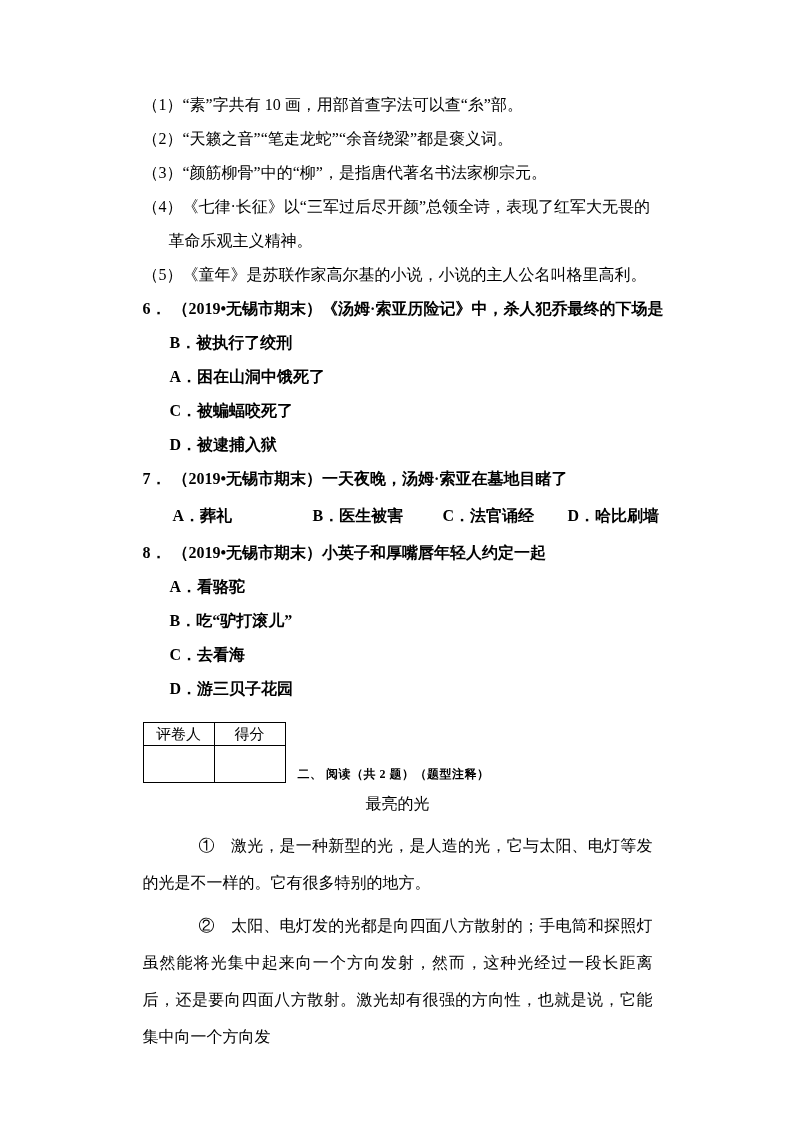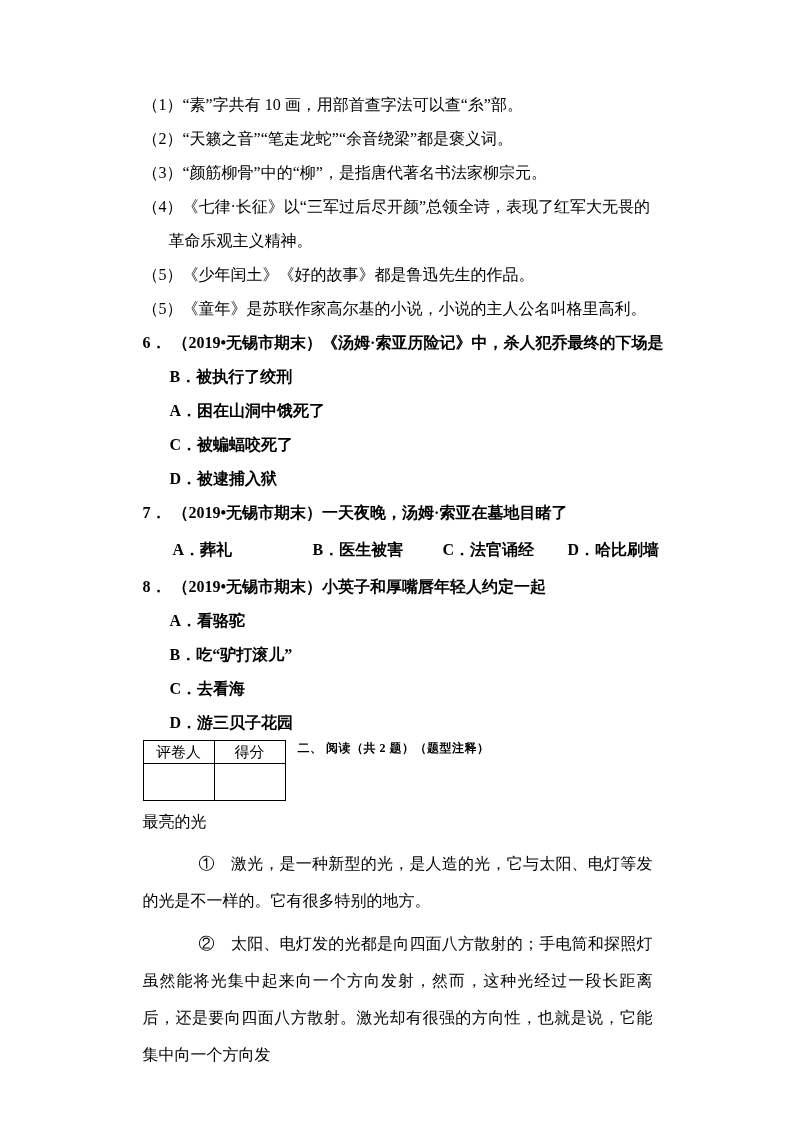--- a/index.html
+++ b/index.html
@@ -48,23 +48,23 @@
     line-height: 34px;
     padding-left: 27px;
     white-space: nowrap;
   }
   .q-opt-row .opt-a { display: inline-block; width: 140px; }
   .q-opt-row .opt-b { display: inline-block; width: 130px; }
   .q-opt-row .opt-c { display: inline-block; width: 125px; }
   .q-opt-row .opt-d { display: inline-block; }
   
   .score-section {
-    margin-top: 0;
+    margin-top: 16px;
     display: flex;
-    align-items: flex-start;
+    align-items: flex-end;
   }
   .score-table {
     border-collapse: collapse;
     flex: 0 0 auto;
   }
   .score-table th, .score-table td {
     border: 1.4px solid #000;
     font-weight: normal;
     font-size: 15px;
     text-align: center;
@@ -79,40 +79,39 @@
     letter-spacing: 0.5px;
   }
   
   .reading-stem {
     margin: 14px 0 0 0;
     line-height: 34px;
   }
   .reading-title {
     margin: 4px 0 0 0;
     line-height: 34px;
-    text-align: left;
+    text-align: center;
   }
   .reading-para {
     margin: 6px 0 0 0;
     line-height: 37px;
     text-align: justify;
     text-indent: 56px;
   }
 </style>
 </head>
 <body>
 
 <div class="page">
 
   <div>
     <p class="stmt">（1）“素”字共有 10 画，用部首查字法可以查“糸”部。</p>
     <p class="stmt">（2）“天籁之音”“笔走龙蛇”“余音绕梁”都是褒义词。</p>
     <p class="stmt">（3）“颜筋柳骨”中的“柳”，是指唐代著名书法家柳宗元。</p>
     <p class="stmt">（4）《七律·长征》以“三军过后尽开颜”总领全诗，表现了红军大无畏的革命乐观主义精神。</p>
-    <p class="stmt">（5）《少年闰土》《好的故事》都是鲁迅先生的作品。</p>
     <p class="stmt">（5）《童年》是苏联作家高尔基的小说，小说的主人公名叫格里高利。</p>
   </div>
 
   <div class="question">
     <p class="q-stem">
       <span class="q-num">6．</span><span>（2019•无锡市期末）《汤姆·索亚历险记》中，杀人犯乔最终的下场是</span>
     </p>
     <p class="q-opt">B．被执行了绞刑</p>
     <p class="q-opt">A．困在山洞中饿死了</p>
     <p class="q-opt">C．被蝙蝠咬死了</p>

